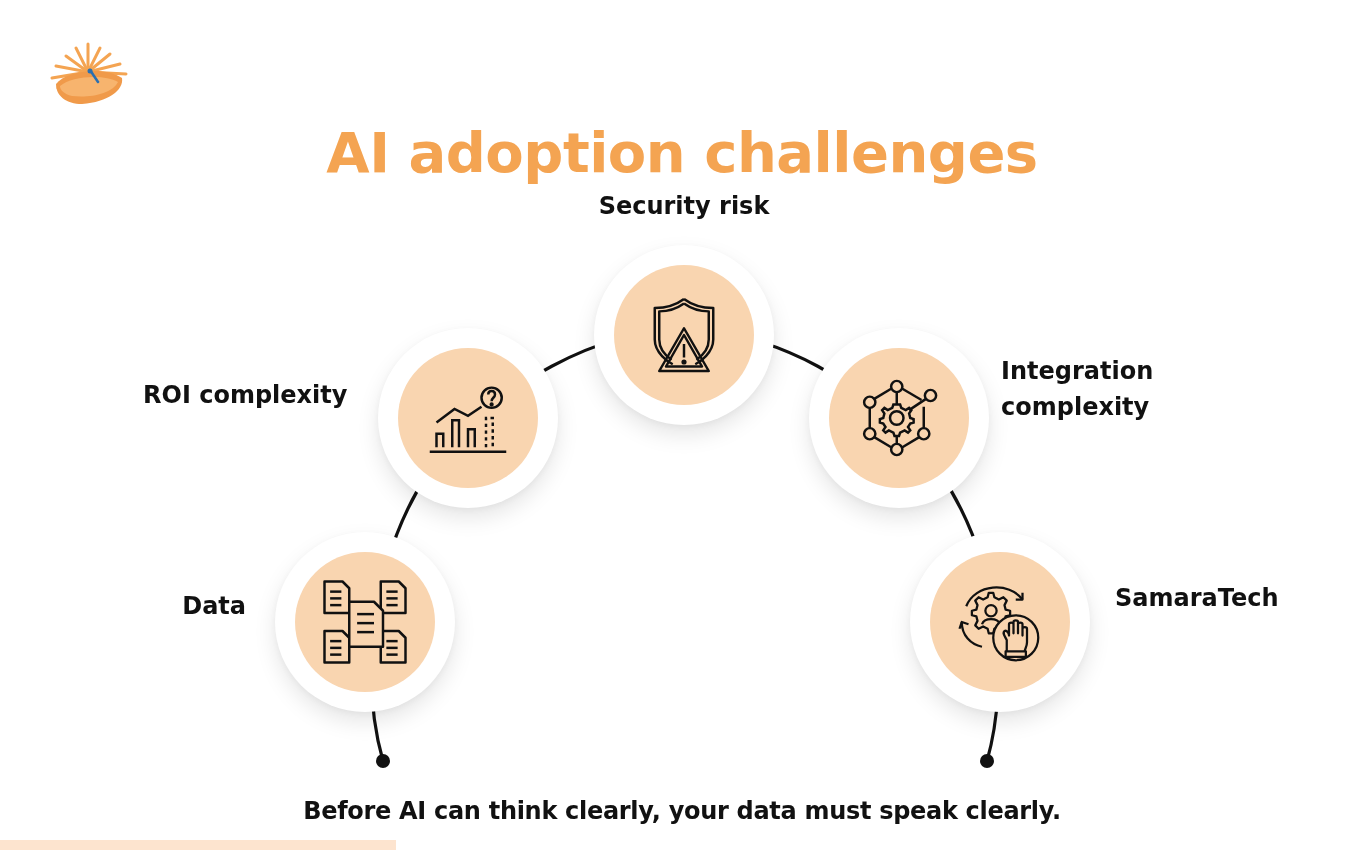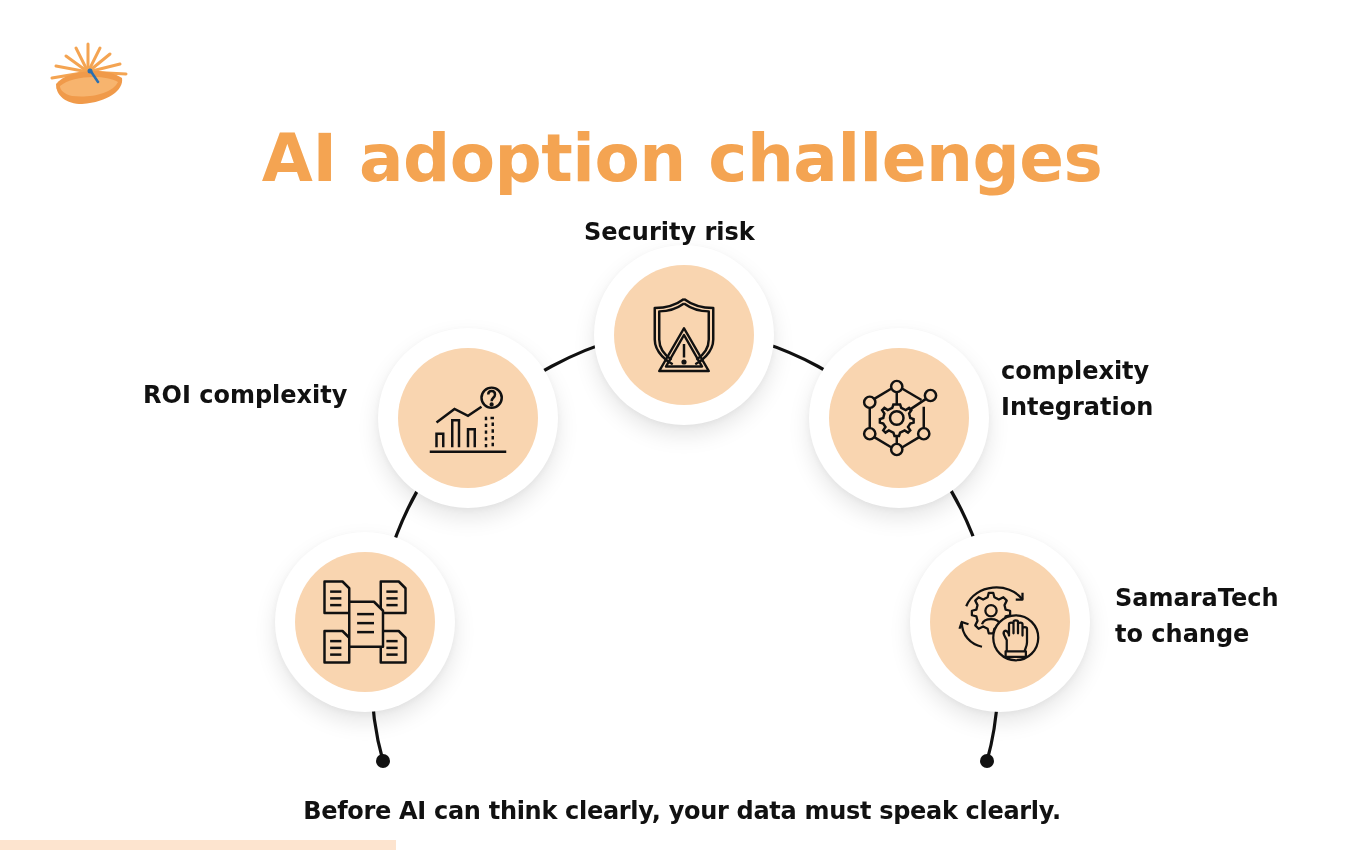--- a/index.html
+++ b/index.html
@@ -5,21 +5,21 @@
   html, body { margin: 0; padding: 0; }
   body {
     width: 1364px; height: 850px; background: #ffffff; position: relative; overflow: hidden;
     font-family: "Liberation Sans", "DejaVu Sans", sans-serif; color: #111;
   }
   .logo { position: absolute; left: 46px; top: 40px; display: flex; align-items: center; }
   .logo-mark { width: 84px; height: 68px; }
   .logo-text { font-family: "DejaVu Sans", sans-serif; font-size: 27px; color: #111; margin-left: 10px; letter-spacing: 0.2px; }
   .title {
     position: absolute; left: 0; right: 0; top: 120px; text-align: center;
-    font-family: "DejaVu Sans", sans-serif; font-weight: bold; font-size: 66px;
+    font-family: "DejaVu Sans", sans-serif; font-weight: bold; font-size: 56px;
     color: #f4a452; letter-spacing: -0.5px;
   }
   .arc-svg { position: absolute; left: 0; top: 0; }
   .node {
     position: absolute; width: 180px; height: 180px; border-radius: 50%;
     background: #ffffff; box-shadow: 0 10px 22px rgba(0,0,0,0.10), 0 2px 6px rgba(0,0,0,0.04);
     display: flex; align-items: center; justify-content: center;
   }
   .node-inner {
     width: 140px; height: 140px; border-radius: 50%; background: #f9d5b0;
@@ -64,21 +64,21 @@
 </div>
 
 <div class="title">AI adoption challenges</div>
 
 <svg class="arc-svg" width="1364" height="850">
   <path d="M383 761 C 360 680, 370 560, 430 470 C 500 380, 600 330, 684 330 C 770 330, 870 380, 938 470 C 1000 560, 1010 680, 987 761" fill="none" stroke="#111" stroke-width="3.2"></path>
   <circle cx="383" cy="761" r="7" fill="#111"></circle>
   <circle cx="987" cy="761" r="7" fill="#111"></circle>
 </svg>
 
-<div class="label" style="left:584px; top:188px; width:200px; margin-top:26px;">
+<div class="label" style="left:584px; top:188px; width:200px; text-align:center;">
   <span>Security risk</span>
 </div>
 
 <div class="node" style="left:594px; top:245px;">
   <div class="node-inner">
     <svg viewBox="0 0 80 80" fill="none" stroke="#111" stroke-width="2.2" stroke-linejoin="round">
       <path d="M40 8 C 32 14, 22 16, 14 16 L 14 44 C 14 56, 26 64, 30 66"></path>
       <path d="M40 12 C 33 17, 25 19, 18 19 L 18 44 C 18 54, 26 60, 29 62"></path>
       <path d="M40 8 C 48 14, 58 16, 66 16 L 66 44 C 66 56, 54 64, 50 66"></path>
       <path d="M40 12 C 47 17, 55 19, 62 19 L 62 44 C 62 54, 54 60, 51 62"></path>
@@ -104,22 +104,22 @@
       <path d="M56 66 L 56 40 L 62 40 L 62 66" stroke-dasharray="3 3"></path>
       <polyline points="12,44 28,32 40,38 52,30"></polyline>
       <circle cx="61" cy="22" r="9"></circle>
       <path d="M58 19 C 58 15, 64 15, 64 19 C 64 22, 61 22, 61 25"></path>
       <circle cx="61" cy="28" r="0.8" fill="#111"></circle>
     </svg>
   </div>
 </div>
 
 <div class="label" style="left:1001px; top:353px;">
+  <div>Integration</div>
   <div>complexity</div>
-  <div>Integration</div>
 </div>
 
 <div class="node" style="left:809px; top:328px;">
   <div class="node-inner">
     <svg viewBox="0 0 80 80" fill="none" stroke="#111" stroke-width="2.2">
       <circle cx="38" cy="40" r="6"></circle>
       <path d="M38 28 L 41 28 L 42 31 L 46 33 L 49 31 L 51 33 L 49 36 L 50 40 L 53 41 L 53 44 L 50 45 L 48 48 L 50 51 L 48 53 L 45 51 L 41 53 L 40 56 L 36 56 L 35 53 L 31 51 L 28 53 L 26 51 L 28 48 L 26 45 L 23 44 L 23 41 L 26 40 L 27 36 L 25 33 L 27 31 L 30 33 L 34 31 L 35 28 Z"></path>
       <circle cx="38" cy="12" r="5"></circle>
       <circle cx="38" cy="68" r="5"></circle>
       <circle cx="14" cy="26" r="5"></circle>
@@ -133,20 +133,21 @@
       <line x1="14" y1="31" x2="14" y2="49"></line>
       <line x1="62" y1="30" x2="62" y2="49"></line>
       <line x1="18" y1="57" x2="33" y2="66"></line>
       <line x1="43" y1="66" x2="58" y2="57"></line>
       <line x1="49" y1="33" x2="64" y2="23"></line>
     </svg>
   </div>
 </div>
 
 <div class="label right-align" style="left:40px; top:588px; width:206px;">
+  <div>Data</div>
 </div>
 
 <div class="node" style="left:275px; top:532px;">
   <div class="node-inner">
     <svg viewBox="0 0 80 80" fill="none" stroke="#111" stroke-width="2.2" stroke-linejoin="round">
       <path d="M4 4 L 20 4 L 26 10 L 26 32 L 4 32 Z"></path>
       <line x1="9" y1="13" x2="19" y2="13"></line>
         <line x1="9" y1="19" x2="19" y2="19"></line>
         <line x1="9" y1="25" x2="19" y2="25"></line>
       <path d="M54 4 L 70 4 L 76 10 L 76 32 L 54 32 Z"></path>
@@ -164,21 +165,20 @@
       <path d="M26 22 L 48 22 L 56 30 L 56 62 L 26 62 Z" fill="#f9d5b0"></path>
       <line x1="33" y1="33" x2="48" y2="33"></line>
         <line x1="33" y1="41" x2="48" y2="41"></line>
         <line x1="33" y1="49" x2="48" y2="49"></line>
     </svg>
   </div>
 </div>
 
 <div class="label" style="left:1115px; top:580px;">
   <div>SamaraTech</div>
-  <div>to change</div>
 </div>
 
 <div class="node" style="left:910px; top:532px;">
   <div class="node-inner">
     <svg viewBox="0 0 80 80" fill="none" stroke="#111" stroke-width="2" stroke-linejoin="round">
       <path d="M10 26 C 18 6, 48 4, 60 20"></path>
       <polyline points="54,20 60,20 60,14"></polyline>
       <path d="M6 40 C 6 52, 14 60, 24 62"></path>
       <polyline points="4,46 6,40 12,42"></polyline>
       <path d="M30 14 L 34 14 L 35 18 L 39 20 L 43 18 L 46 21 L 44 25 L 45 29 L 49 30 L 49 34 L 45 35 L 44 39 L 46 43 L 43 46 L 39 44 L 35 46 L 34 50 L 30 50 L 29 46 L 25 44 L 21 46 L 18 43 L 20 39 L 19 35 L 15 34 L 15 30 L 19 29 L 20 25 L 18 21 L 21 18 L 25 20 L 29 18 Z"></path>

